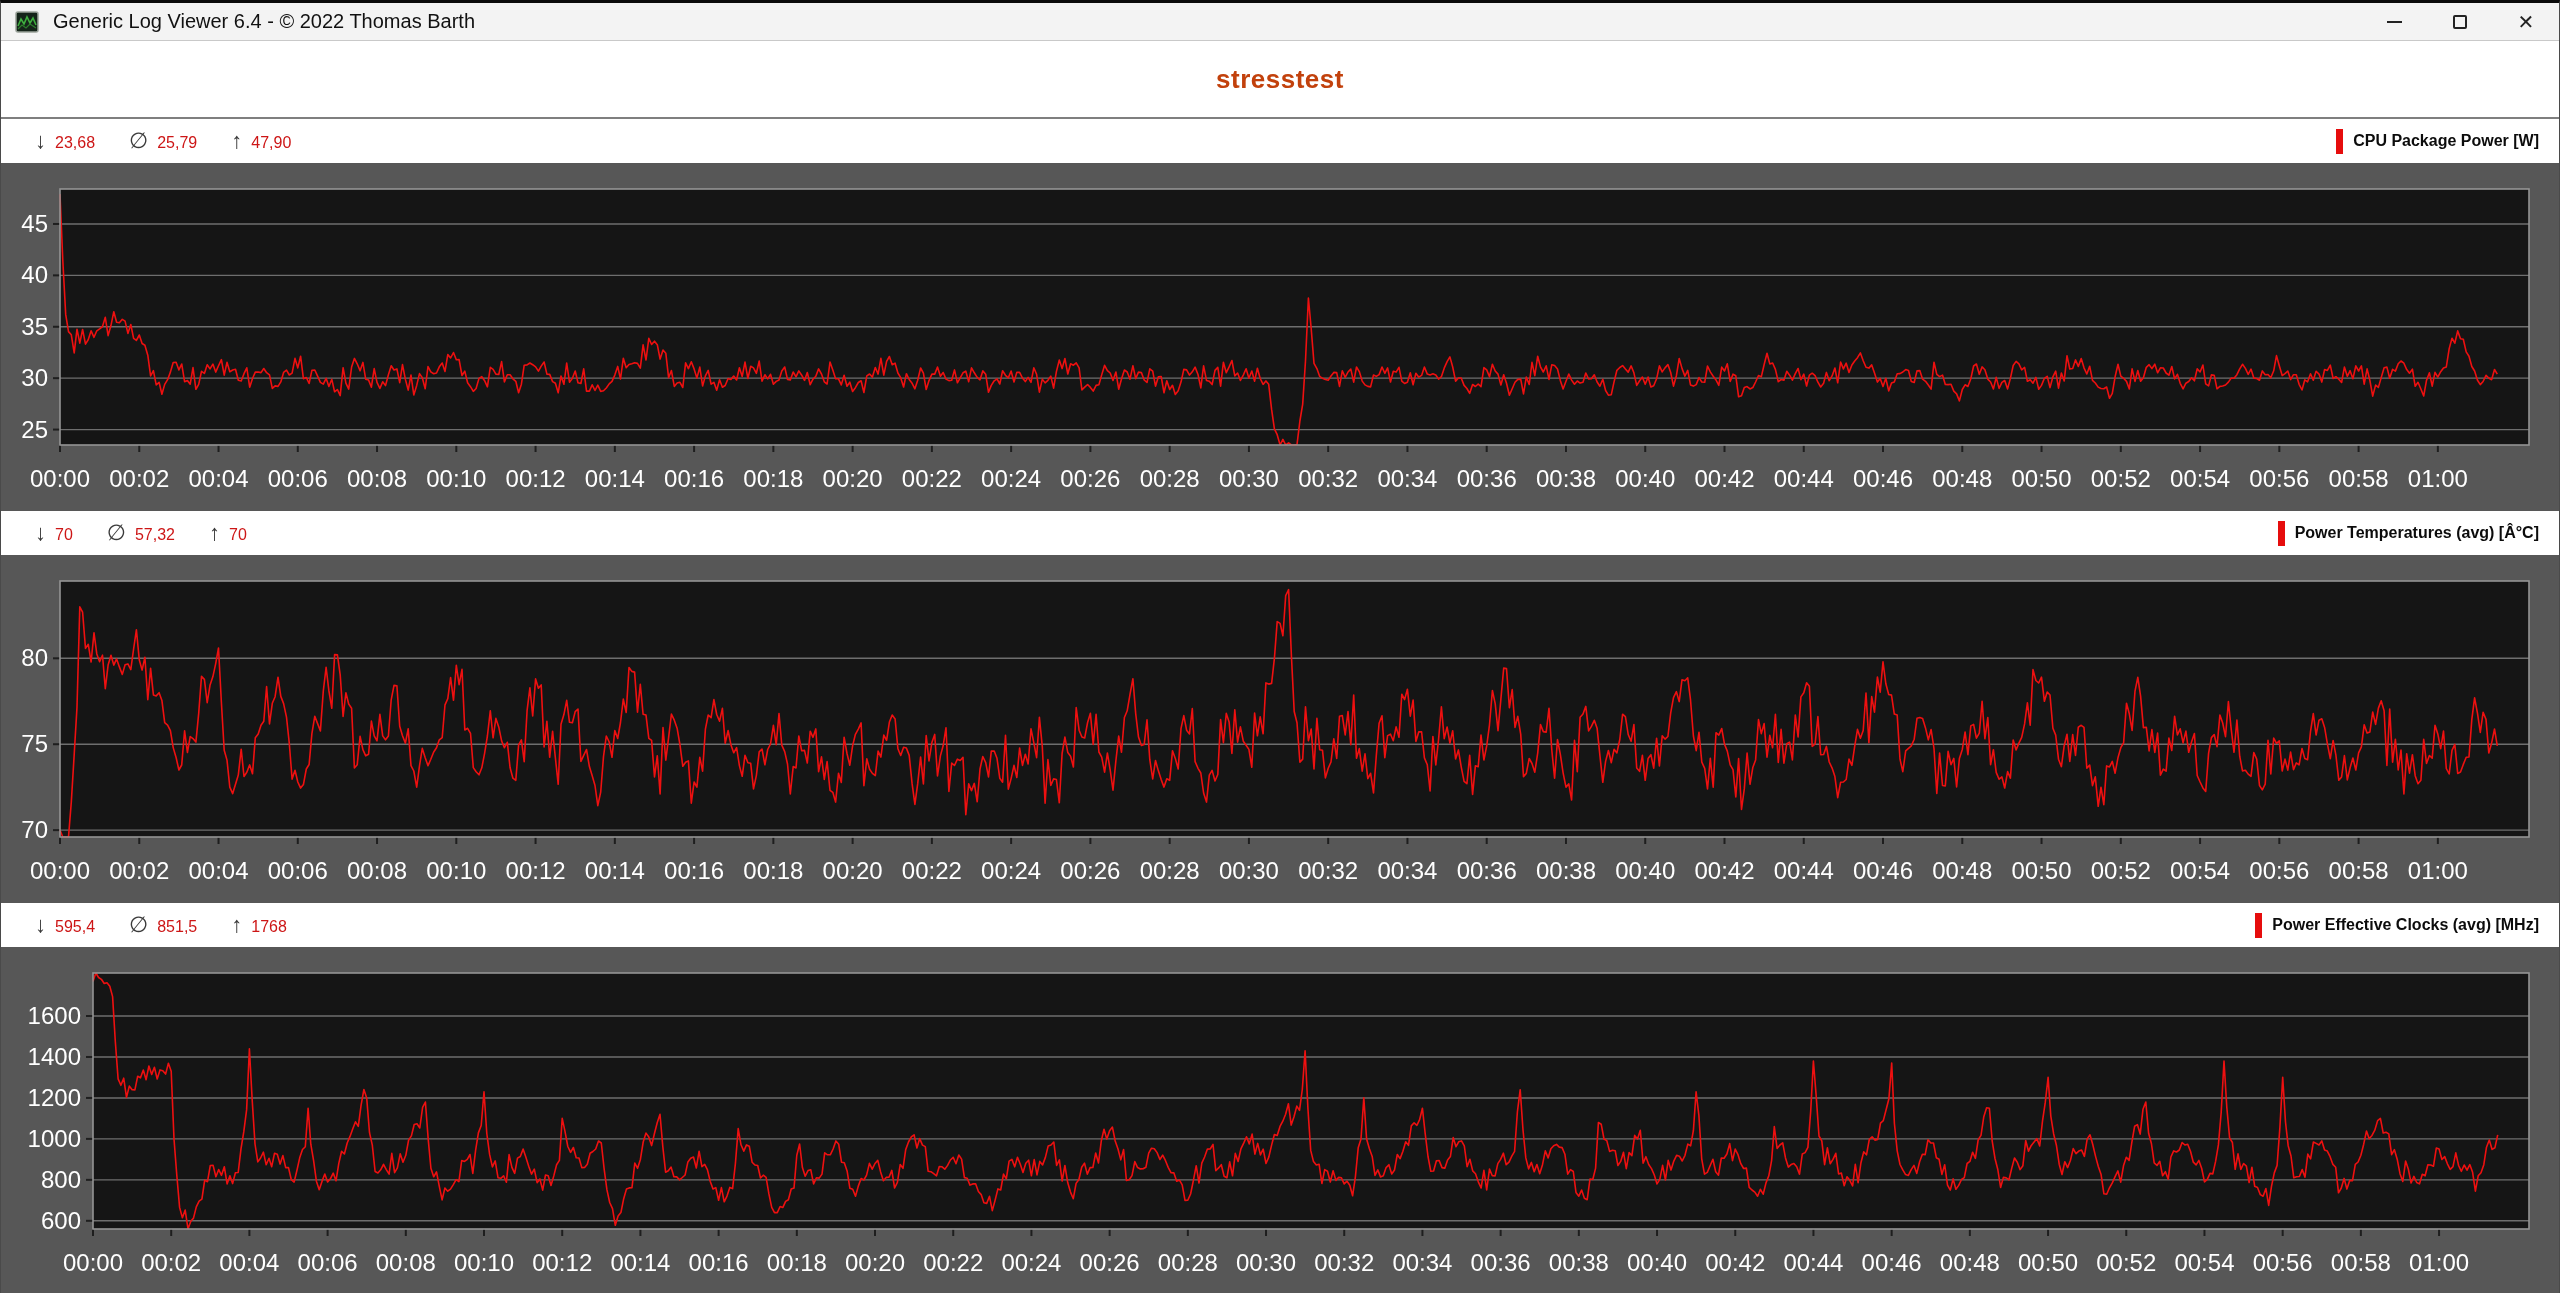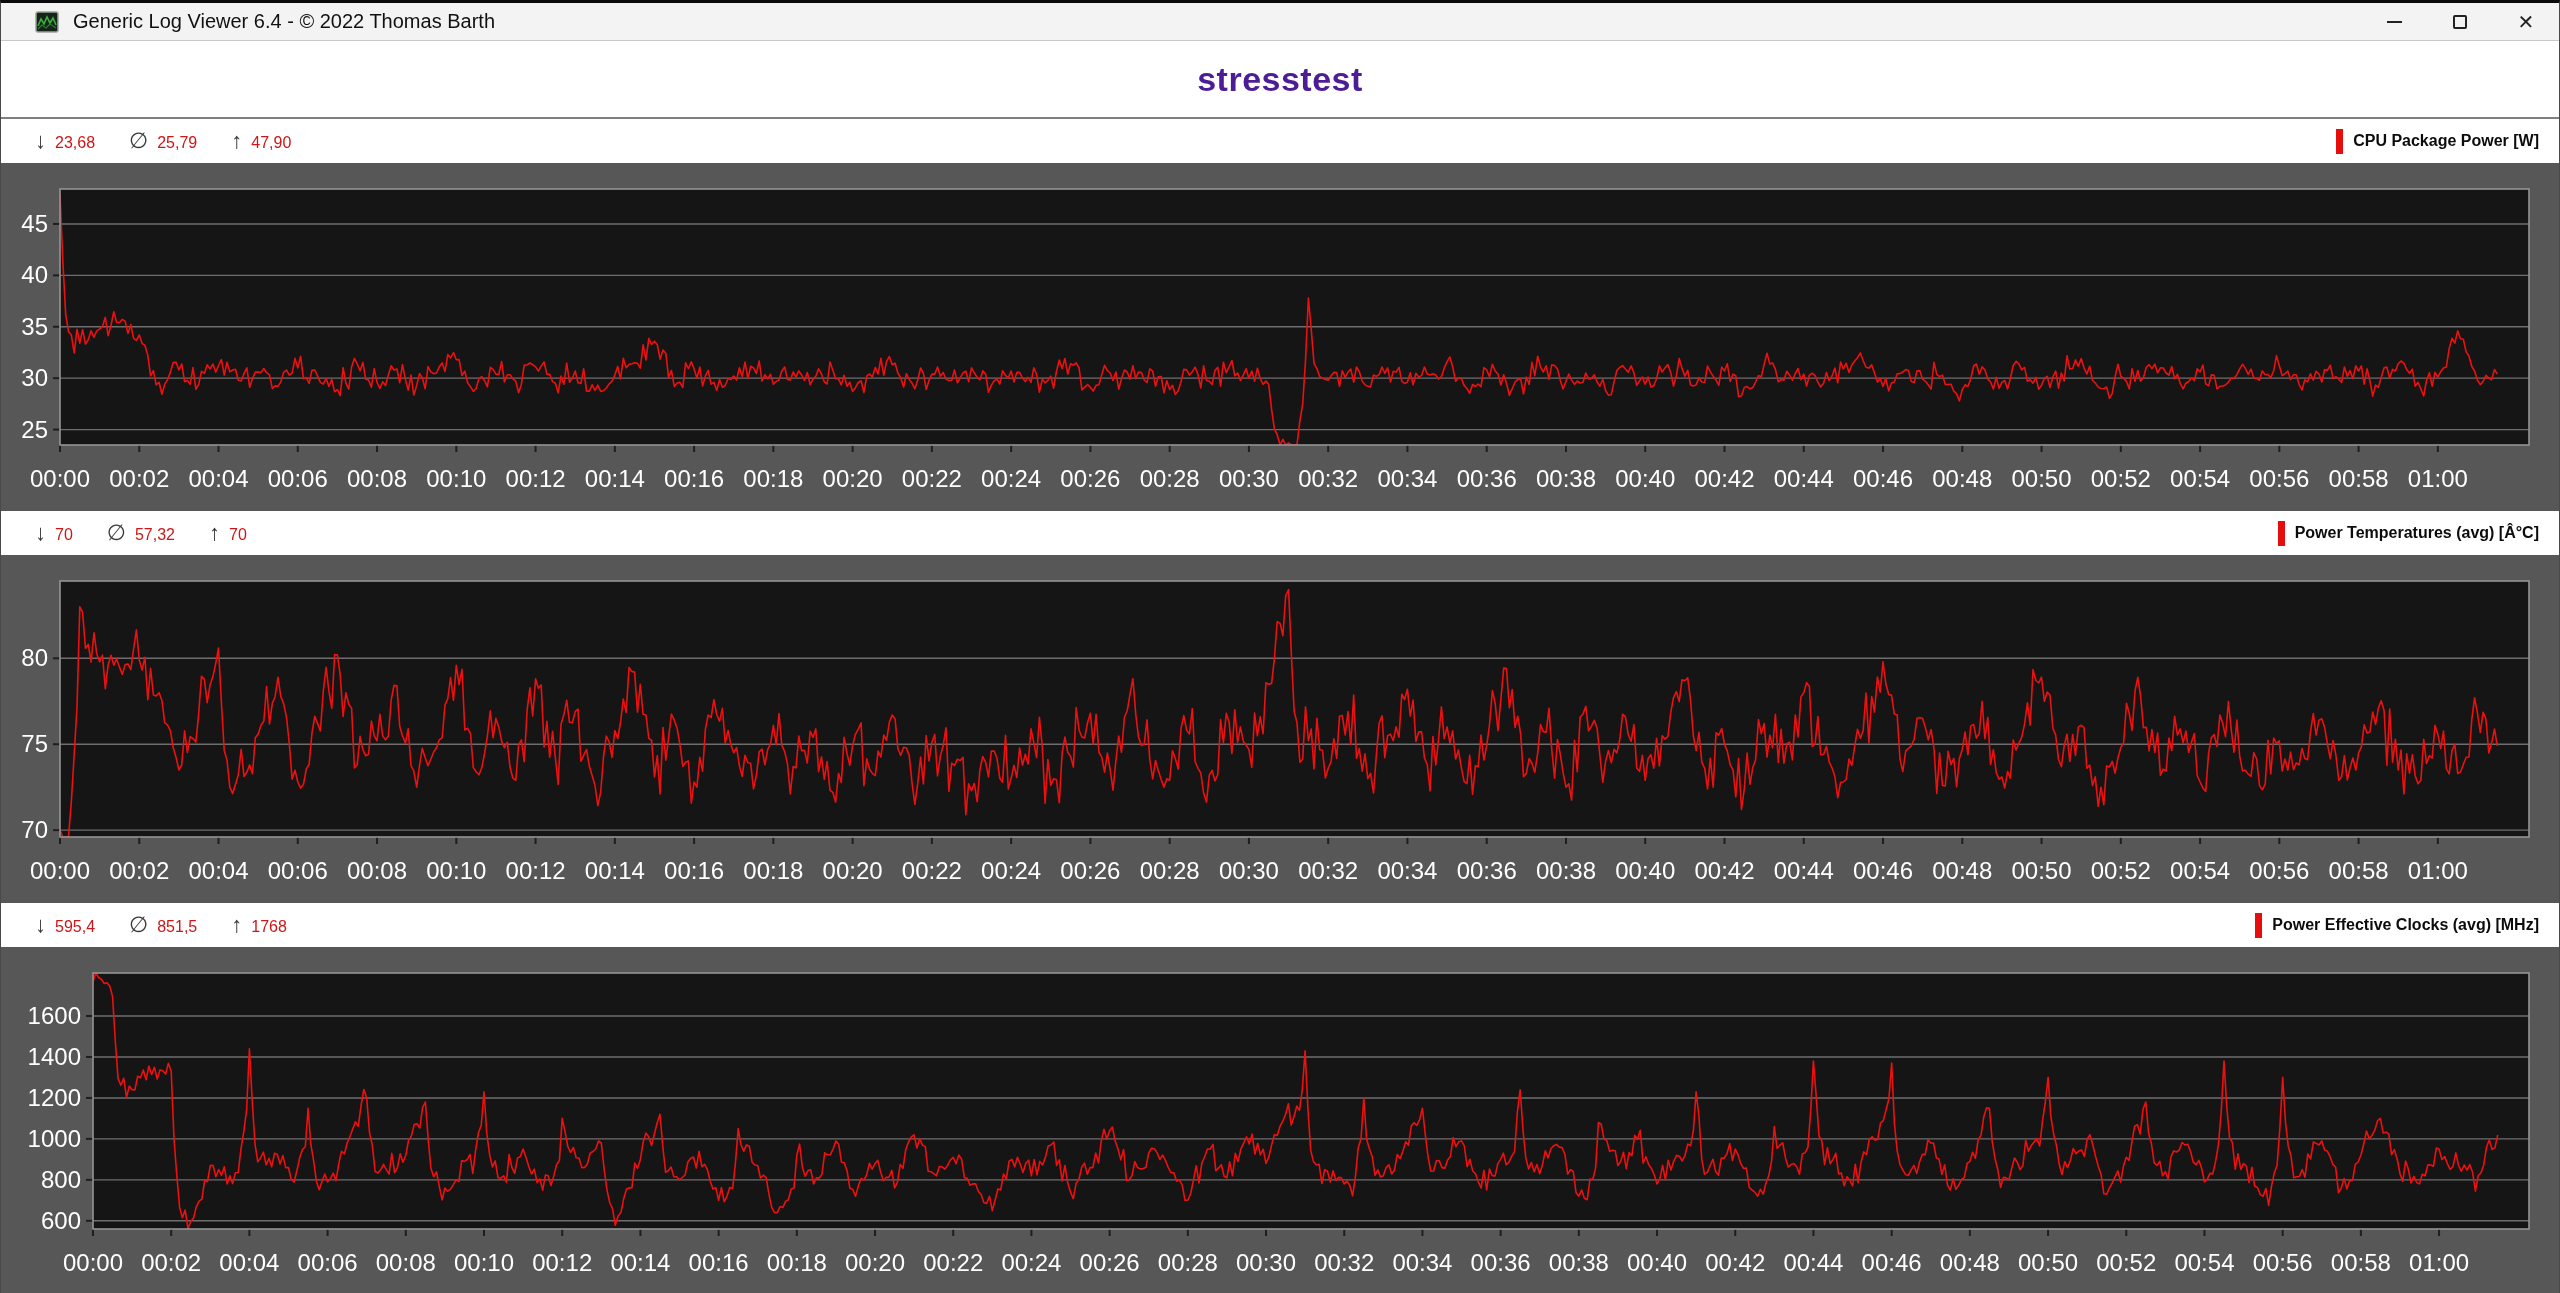--- a/index.html
+++ b/index.html
@@ -3,32 +3,32 @@
 <meta charset="utf-8">
 <style>
   * { margin:0; padding:0; box-sizing:border-box; }
   html,body { width:2560px; height:1293px; overflow:hidden; background:#ffffff;
               font-family:"Liberation Sans", sans-serif; }
   .window { width:2560px; height:1293px; border-top:3px solid #0a0a0a;
             border-left:1px solid #4a4a4a; border-right:1px solid #4a4a4a;
             display:flex; flex-direction:column; }
   
   .titlebar { height:38px; background:#f3f3f3; border-bottom:1px solid #c9c9c9;
-              display:flex; align-items:center; flex:0 0 auto;padding-left:20px; }
+              display:flex; align-items:center; flex:0 0 auto; }
   .app-icon { width:24px; height:24px; margin-left:14px; flex:0 0 auto; }
   .titlebar-text { margin-left:14px; font-size:20px; color:#111; }
   .titlebar-spacer { flex:1 1 auto; }
   .tb-btn { width:66px; height:38px; display:flex; align-items:center; justify-content:center; }
   .min-glyph { width:15px; height:0; border-top:2px solid #222; }
   .max-glyph { width:14px; height:14px; border:2px solid #222; border-radius:2px; }
   .close-glyph { font-size:20px; color:#222; line-height:1; }
   
   .header { height:78px; background:#ffffff; border-bottom:2px solid #7f7f7f;
             display:flex; align-items:center; justify-content:center; flex:0 0 auto; }
-  .header-title { font-size:34px; font-weight:bold; color:#4c1d95; letter-spacing:0.5px; }
+  .header-title { font-size:26px; font-weight:bold; color:#c2410c; letter-spacing:0.5px; }
   
   .chart-group { flex:0 0 auto; }
   .stats-row { height:44px; background:#ffffff; display:flex; align-items:center;
                padding:0 20px 0 34px; }
   .stat { display:flex; align-items:baseline; margin-right:34px; }
   .stat-symbol { font-size:22px; color:#3a3a3a; margin-right:9px; }
   .stat-value { font-size:16px; color:#cd1616; }
   .stats-spacer { flex:1 1 auto; }
   .series-label { display:flex; align-items:center; }
   .series-color-bar { width:7px; height:25px; background:#e60d0d; margin-right:10px; }

